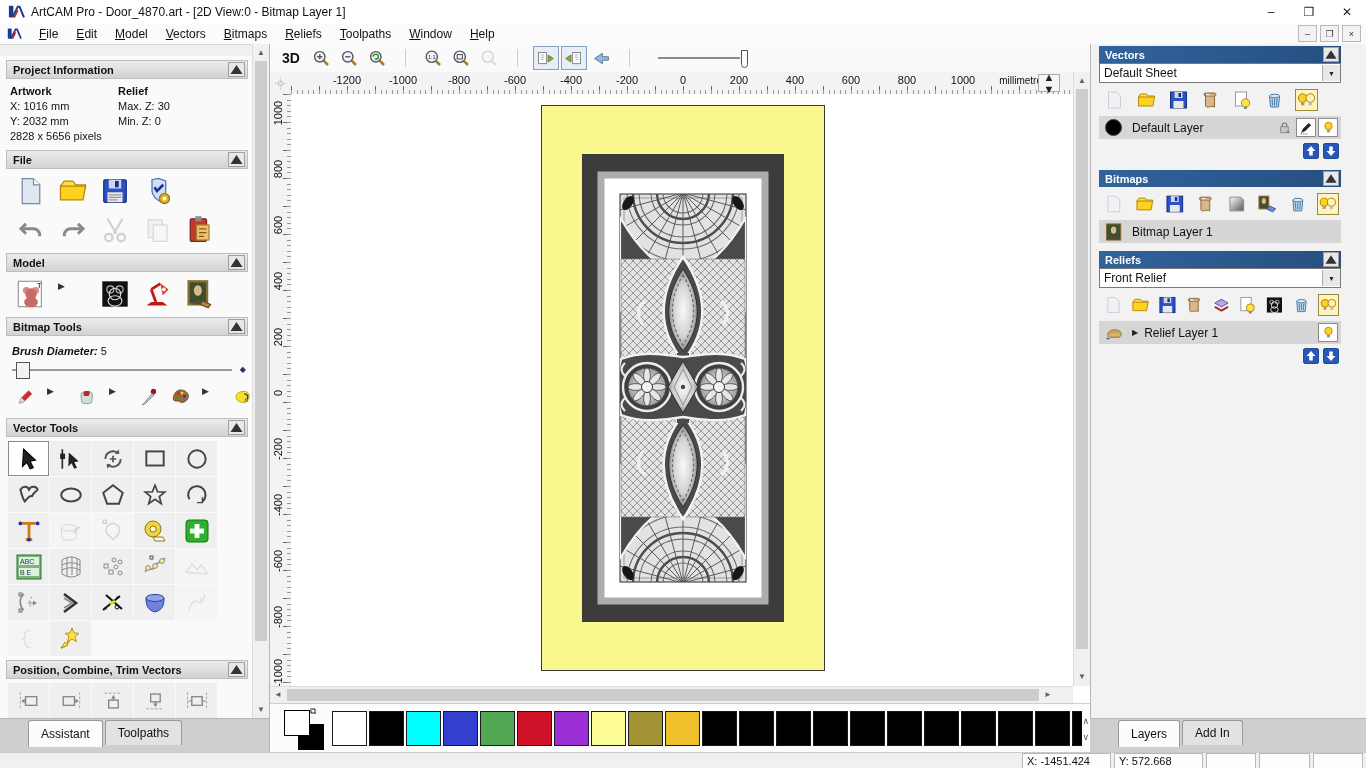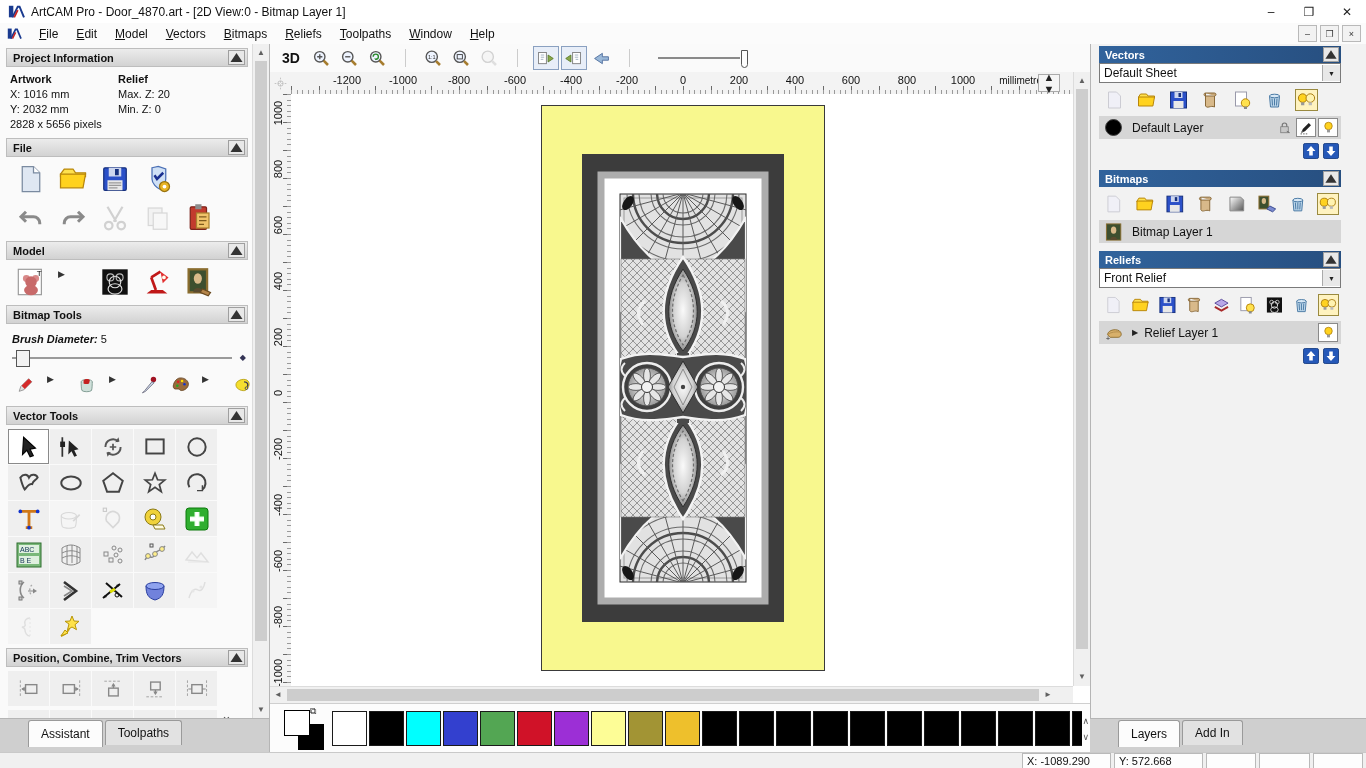--- a/index.html
+++ b/index.html
@@ -16,21 +16,21 @@
           font-size:12px;color:#222;}
   .menubar{position:absolute;left:0;top:23px;width:1366px;height:21px;background:#fbfbfb;
            display:flex;align-items:center;border-bottom:1px solid #d5d5d5;}
   .menubar .appicon{width:16px;height:14px;margin:0 8px 0 6px;}
   .menu-item{padding:2px 9px;font-size:12px;}
   .menu-item::first-letter{text-decoration:underline;}
   .mdictrls{margin-left:auto;display:flex;gap:3px;margin-right:5px;}
   .mdibtn{width:17px;height:15px;border:1px solid #b9b9b9;background:#f2f2f2;
           display:flex;align-items:center;justify-content:center;font-size:9px;color:#333;}
   
-  .leftpanel{position:absolute;left:0;top:44px;width:252px;height:674px;background:#fafafa;
+  .leftpanel{position:absolute;left:0;top:56px;width:252px;height:674px;background:#fafafa;
              overflow:hidden;}
   .hdr{height:17px;margin:4px 4px 2px 6px;background:linear-gradient(#ececec,#d2d2d2);
        border:1px solid #bdbdbd;display:flex;align-items:center;padding:0 2px 0 6px;
        font-weight:bold;font-size:11px;}
   .hdr .collapse{margin-left:auto;width:15px;height:13px;background:#e8e8e8;border:1px solid #9f9f9f;
        display:flex;align-items:center;justify-content:center;font-size:7px;color:#222;}
   .projinfo{display:grid;grid-template-columns:108px 120px;padding:3px 0 2px 10px;line-height:15px;}
   .projinfo .b{font-weight:bold;}
   .icon-row{display:flex;align-items:center;gap:12px;padding:5px 0 4px 16px;}
   .icon-row .ic{width:30px;height:30px;}
@@ -197,21 +197,21 @@
       <span class="collapse">
           <svg viewBox="0 0 10 8" width="100%" height="100%">
             <path d="M5 1l4 6H1z" fill="#333"></path>
           </svg>
         </span>
     </div>
     <div class="projinfo">
       <span class="b">Artwork</span>
       <span class="b">Relief</span>
       <span>X: 1016 mm</span>
-      <span>Max. Z: 20</span>
+      <span>Max. Z: 30</span>
       <span>Y: 2032 mm</span>
       <span>Min. Z: 0</span>
       <span>2828 x 5656 pixels</span>
     </div>
 
     <div class="hdr">
       <span>File</span>
       <span class="collapse">
           <svg viewBox="0 0 10 8" width="100%" height="100%">
             <path d="M5 1l4 6H1z" fill="#333"></path>
@@ -1206,19 +1206,19 @@
 
   <span class="tab active">
         <span>Layers</span>
       </span>
       <span class="tab">
         <span>Add In</span>
       </span>
     </div>
 
   <div class="statusbar">
-    <span class="scell c0">X: -1089.290</span>
+    <span class="scell c0">X: -1451.424</span>
     <span class="scell cv">Y: 572.668</span>
     <span class="scell ce"></span>
     <span class="scell ce"></span>
     <span class="scell ce"></span>
   </div>
 </div>
 
 </body></html>

